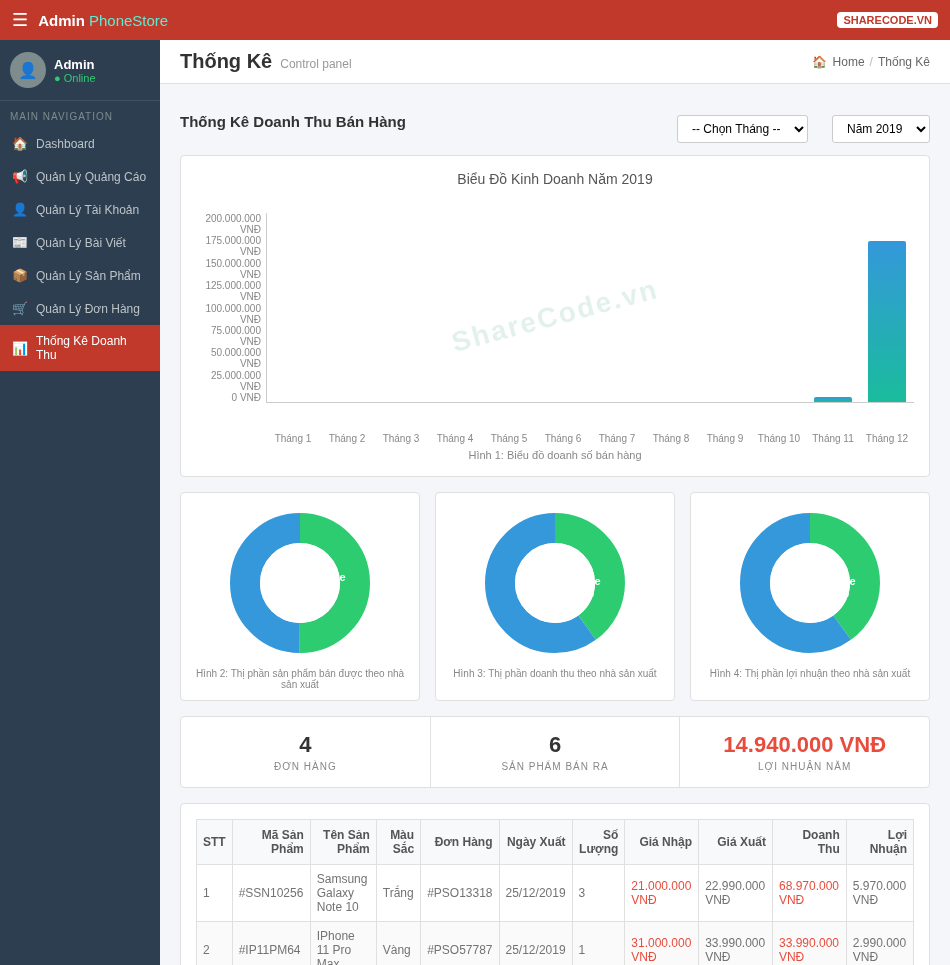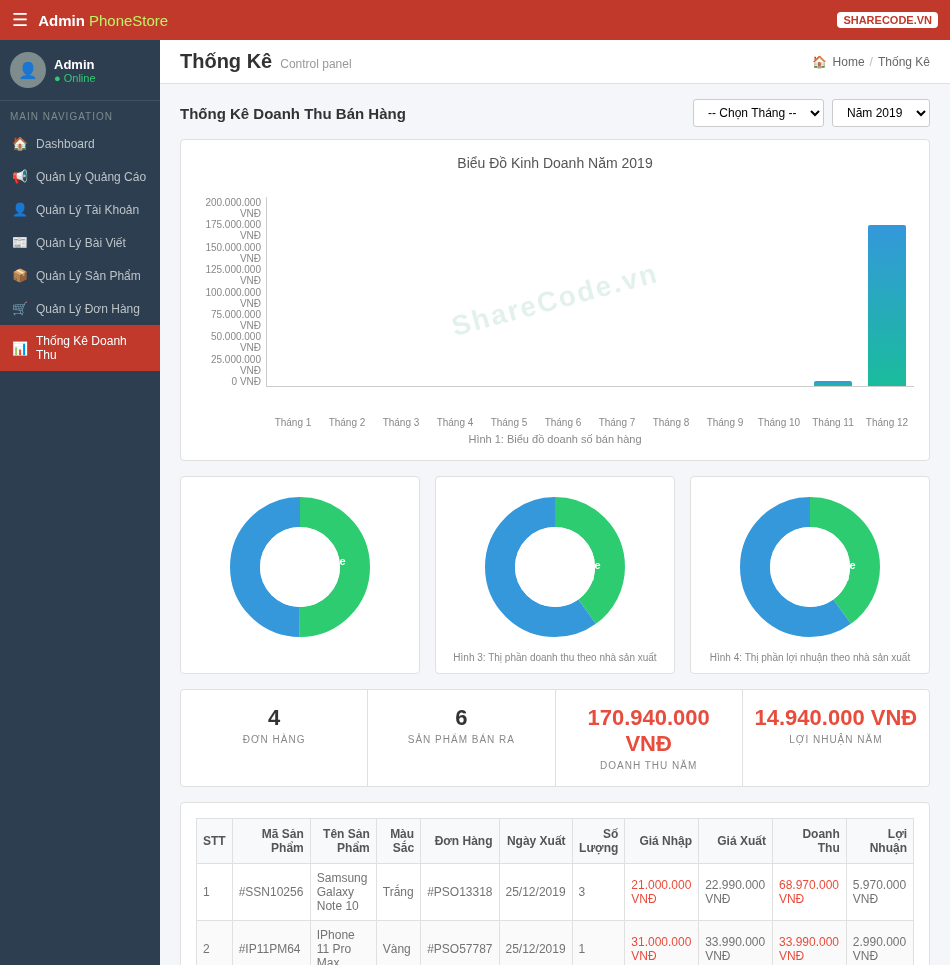--- a/index.html
+++ b/index.html
@@ -9,21 +9,21 @@
     .top-nav {
       background: #c0392b;
       height: 40px;
       display: flex;
       align-items: center;
       padding: 0 12px;
       justify-content: space-between;
     }
     .top-nav-left { display: flex; align-items: center; gap: 10px; }
     .top-nav-brand { color: #fff; font-weight: bold; font-size: 15px; }
-    .top-nav-brand span { color: #bef264; font-weight: normal; }
+    .top-nav-brand span { color: #5eead4; font-weight: normal; }
     .hamburger { color: #fff; font-size: 18px; cursor: pointer; }
     .top-nav-logo {
       background: #fff;
       border-radius: 4px;
       padding: 2px 6px;
       font-size: 11px;
       font-weight: bold;
       color: #c0392b;
     }
 
@@ -112,21 +112,21 @@
 
     
     .section-header {
       display: flex;
       align-items: center;
       justify-content: space-between;
       margin-bottom: 12px;
     }
     .section-title { font-size: 15px; font-weight: bold; }
 
-    .filter-controls { display: flex; gap: 8px; }
+    .filter-controls { display: flex; gap: 24px; margin-top: 16px; }
     .filter-select {
       padding: 5px 10px;
       border: 1px solid #ccc;
       border-radius: 3px;
       font-size: 12px;
       background: #fff;
       cursor: pointer;
     }
 
     
@@ -440,20 +440,21 @@
           <svg width="160" height="160" viewBox="0 0 160 160">
 
             <circle cx="80" cy="80" r="55" fill="none" stroke="#2ecc71" stroke-width="30" stroke-dasharray="172.8 172.8" stroke-dashoffset="0" transform="rotate(-90 80 80)"></circle>
             <circle cx="80" cy="80" r="55" fill="none" stroke="#3498db" stroke-width="30" stroke-dasharray="172.8 172.8" stroke-dashoffset="-172.8" transform="rotate(-90 80 80)"></circle>
             <circle cx="80" cy="80" r="40" fill="white"></circle>
             <text x="55" y="78" font-size="11" fill="#fff" font-weight="bold">Samsung</text>
             <text x="62" y="90" font-size="11" fill="#fff" font-weight="bold">50%</text>
             <text x="95" y="78" font-size="11" fill="#fff" font-weight="bold">Apple</text>
             <text x="97" y="90" font-size="11" fill="#fff" font-weight="bold">50%</text>
           </svg>
+          <div class="donut-label-img">Hình 2: Thị phần sản phẩm bán được theo nhà sản xuất</div>
         </div>
         <div class="donut-container">
           <svg width="160" height="160" viewBox="0 0 160 160">
 
             <circle cx="80" cy="80" r="55" fill="none" stroke="#2ecc71" stroke-width="30" stroke-dasharray="138.2 207.3" stroke-dashoffset="0" transform="rotate(-90 80 80)"></circle>
 
             <circle cx="80" cy="80" r="55" fill="none" stroke="#3498db" stroke-width="30" stroke-dasharray="207.3 138.2" stroke-dashoffset="-138.2" transform="rotate(-90 80 80)"></circle>
             <circle cx="80" cy="80" r="40" fill="white"></circle>
             <text x="50" y="78" font-size="11" fill="#fff" font-weight="bold">Samsung</text>
             <text x="57" y="90" font-size="11" fill="#fff" font-weight="bold">40%</text>
@@ -477,24 +478,20 @@
       </div>
 
       <div class="stats-row">
         <div class="stat-item">
           <div class="stat-value">4</div>
           <div class="stat-label">ĐƠN HÀNG</div>
         </div>
         <div class="stat-item">
           <div class="stat-value">6</div>
           <div class="stat-label">SẢN PHẨM BÁN RA</div>
-        </div>
-        <div class="stat-item">
-          <div class="stat-value red">170.940.000 VNĐ</div>
-          <div class="stat-label">DOANH THU NĂM</div>
         </div>
         <div class="stat-item">
           <div class="stat-value red">14.940.000 VNĐ</div>
           <div class="stat-label">LỢI NHUẬN NĂM</div>
         </div>
       </div>
 
       <div class="table-section">
         <table>
           <thead>

